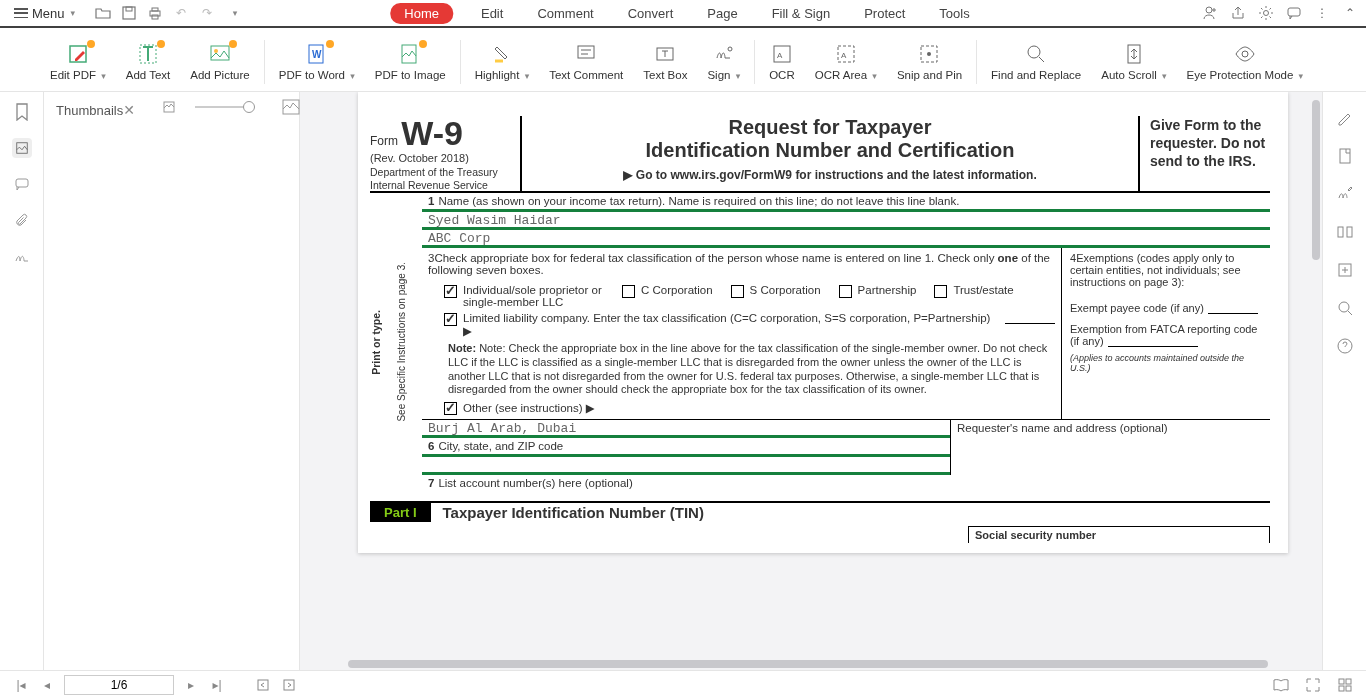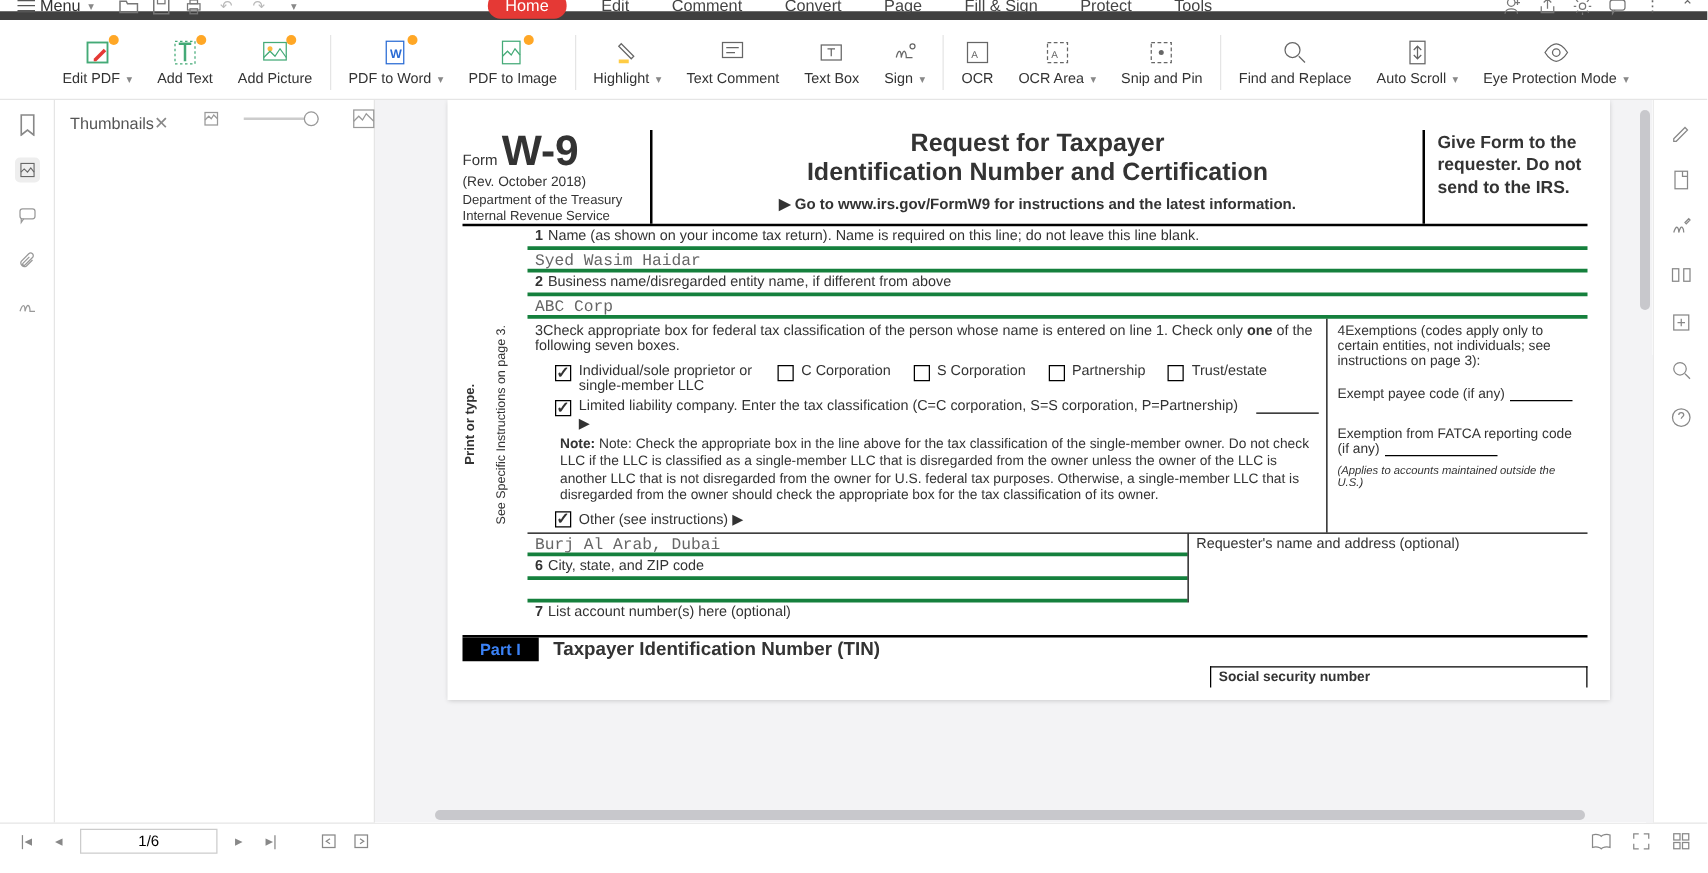--- a/index.html
+++ b/index.html
@@ -1,17 +1,17 @@
 <!DOCTYPE html>
 <html><head>
 <meta charset="utf-8">
 <style>
 * { box-sizing: border-box; margin: 0; padding: 0; font-family: -apple-system, "Segoe UI", Arial, sans-serif; }
 body { width: 1366px; height: 698px; overflow: hidden; background: #fff; font-size: 12px; color: #333; }
-.topbar { height: 16px; display: flex; align-items: center; padding: 0 8px; border-bottom: 7px solid #404040; }
+.topbar { height: 28px; display: flex; align-items: center; padding: 0 8px; border-bottom: 2px solid #404040; }
 .menu-btn { display: flex; align-items: center; gap: 4px; padding: 2px 6px; cursor: pointer; font-size: 13px; }
 .hamburger { display:inline-block; width:14px; height:10px; position:relative; }
 .hamburger::before, .hamburger::after, .hamburger span { content:""; position:absolute; left:0; right:0; height:1.5px; background:#555; }
 .hamburger::before{top:0} .hamburger span{top:4px} .hamburger::after{bottom:0}
 .qat { display:flex; gap:10px; margin-left:14px; align-items:center; }
 .qat-icon { width:16px; height:16px; color:#666; cursor:pointer; display:flex; align-items:center; justify-content:center; }
 .tabs { position:absolute; left:50%; transform:translateX(-50%); display:flex; gap:22px; align-items:center; font-size:13px; }
 .tab { cursor:pointer; color:#444; padding:2px 6px; }
 .tab.active { background:#e53935; color:#fff; border-radius:10px; padding:3px 14px; font-weight:500; }
 .top-right { margin-left:auto; display:flex; gap:12px; align-items:center; }
@@ -81,21 +81,21 @@
 .checks { display:flex; flex-wrap:wrap; gap:4px 18px; margin:8px 0 4px 16px; align-items:flex-start; }
 .chk { display:flex; align-items:flex-start; gap:6px; font-size:11.5px; }
 .box { width:13px; height:13px; border:1.5px solid #000; flex-shrink:0; position:relative; top:1px; }
 .box.checked::after { content:"✓"; position:absolute; top:-3px; left:0; font-size:13px; font-weight:bold; }
 .note { font-size:11px; margin:4px 0 4px 20px; line-height:1.25; }
 .uline { display:inline-block; border-bottom:1px solid #000; min-width:50px; height:12px; vertical-align:bottom; margin-left:4px; }
 .addr-row { display:flex; }
 .addr-row .l { flex:1; }
 .addr-row .r { width:320px; border-left:1px solid #000; padding:2px 6px; font-size:11.5px; }
 .part-bar { display:flex; align-items:center; margin-top:10px; }
-.part-label { background:#000; color:#3b82f6; font-weight:800; padding:2px 14px; font-size:13px; }
+.part-label { background:#000; color:#84cc16; font-weight:800; padding:2px 14px; font-size:13px; }
 .part-title { font-weight:800; font-size:15px; margin-left:12px; }
 .applies { font-size:9px; font-style:italic; margin-top:6px; }
 .right-rail { width:44px; border-left:1px solid #e5e5e5; display:flex; flex-direction:column; align-items:center; padding-top:16px; gap:18px; }
 .statusbar { height:28px; border-top:1px solid #e5e5e5; display:flex; align-items:center; padding:0 12px; gap:8px; }
 .nav-btn { width:18px; height:18px; cursor:pointer; color:#888; display:flex; align-items:center; justify-content:center; }
 .page-input { width:110px; height:20px; border:1px solid #ccc; text-align:center; font-size:12px; }
 .status-right { margin-left:auto; display:flex; gap:14px; }
 svg { display:block; }
 </style>
 </head>
@@ -544,21 +544,20 @@
       <div class="form-body">
         <div style="display:flex;flex-direction:column;justify-content:center">
           <div class="side-text">Print or type.</div>
         </div>
         <div style="display:flex;flex-direction:column;justify-content:center">
           <div class="side-text st2">See Specific Instructions on page 3.</div>
         </div>
         <div class="fields">
           <div class="frow"><span class="num">1</span><span>Name (as shown on your income tax return). Name is required on this line; do not leave this line blank.</span></div>
           <div class="frow input-line">Syed Wasim Haidar</div>
-          <div class="frow"><span class="num">2</span><span>Business name/disregarded entity name, if different from above</span></div>
           <div class="frow input-line">ABC Corp</div>
           <div class="row3" style="border-bottom:1px solid #000">
             <div class="left3">
               <div><span class="num">3</span><span>Check appropriate box for federal tax classification of the person whose name is entered on line 1. Check only </span><b>one</b><span> of the following seven boxes.</span></div>
               <div class="checks">
                 <div class="chk" style="width:160px">
                     <span class="box checked"></span>
                     <span>Individual/sole proprietor or single-member LLC</span>
                   </div>
                 <div class="chk">
@@ -585,21 +584,21 @@
                 </div>
               <div class="note"><b>Note:</b> <span>Note: Check the appropriate box in the line above for the tax classification of the single-member owner.  Do not check LLC if the LLC is classified as a single-member LLC that is disregarded from the owner unless the owner of the LLC is another LLC that is not disregarded from the owner for U.S. federal tax purposes. Otherwise, a single-member LLC that is disregarded from the owner should check the appropriate box for the tax classification of its owner.</span></div>
               <div class="chk" style="margin-left:16px">
                   <span class="box checked"></span>
                   <span>Other (see instructions) ▶</span>
                 </div>
             </div>
             <div class="right3">
               <div><span class="num">4</span><span>Exemptions (codes apply only to certain entities, not individuals; see instructions on page 3):</span></div>
               <div style="margin-top:14px"><span>Exempt payee code (if any)</span><span class="uline"></span></div>
-              <div style="margin-top:20px"><span>Exemption from FATCA reporting code (if any)</span><span class="uline" style="min-width:90px"></span></div>
+              <div style="margin-top:9px"><span>Exemption from FATCA reporting code (if any)</span><span class="uline" style="min-width:90px"></span></div>
               <div class="applies">(Applies to accounts maintained outside the U.S.)</div>
             </div>
           </div>
           <div class="addr-row">
             <div class="l">
               <div class="frow input-line">Burj Al Arab, Dubai</div>
               <div class="frow"><span class="num">6</span><span>City, state, and ZIP code</span></div>
               <div class="frow input-line"></div>
             </div>
             <div class="r"><span>Requester's name and address (optional)</span></div>

